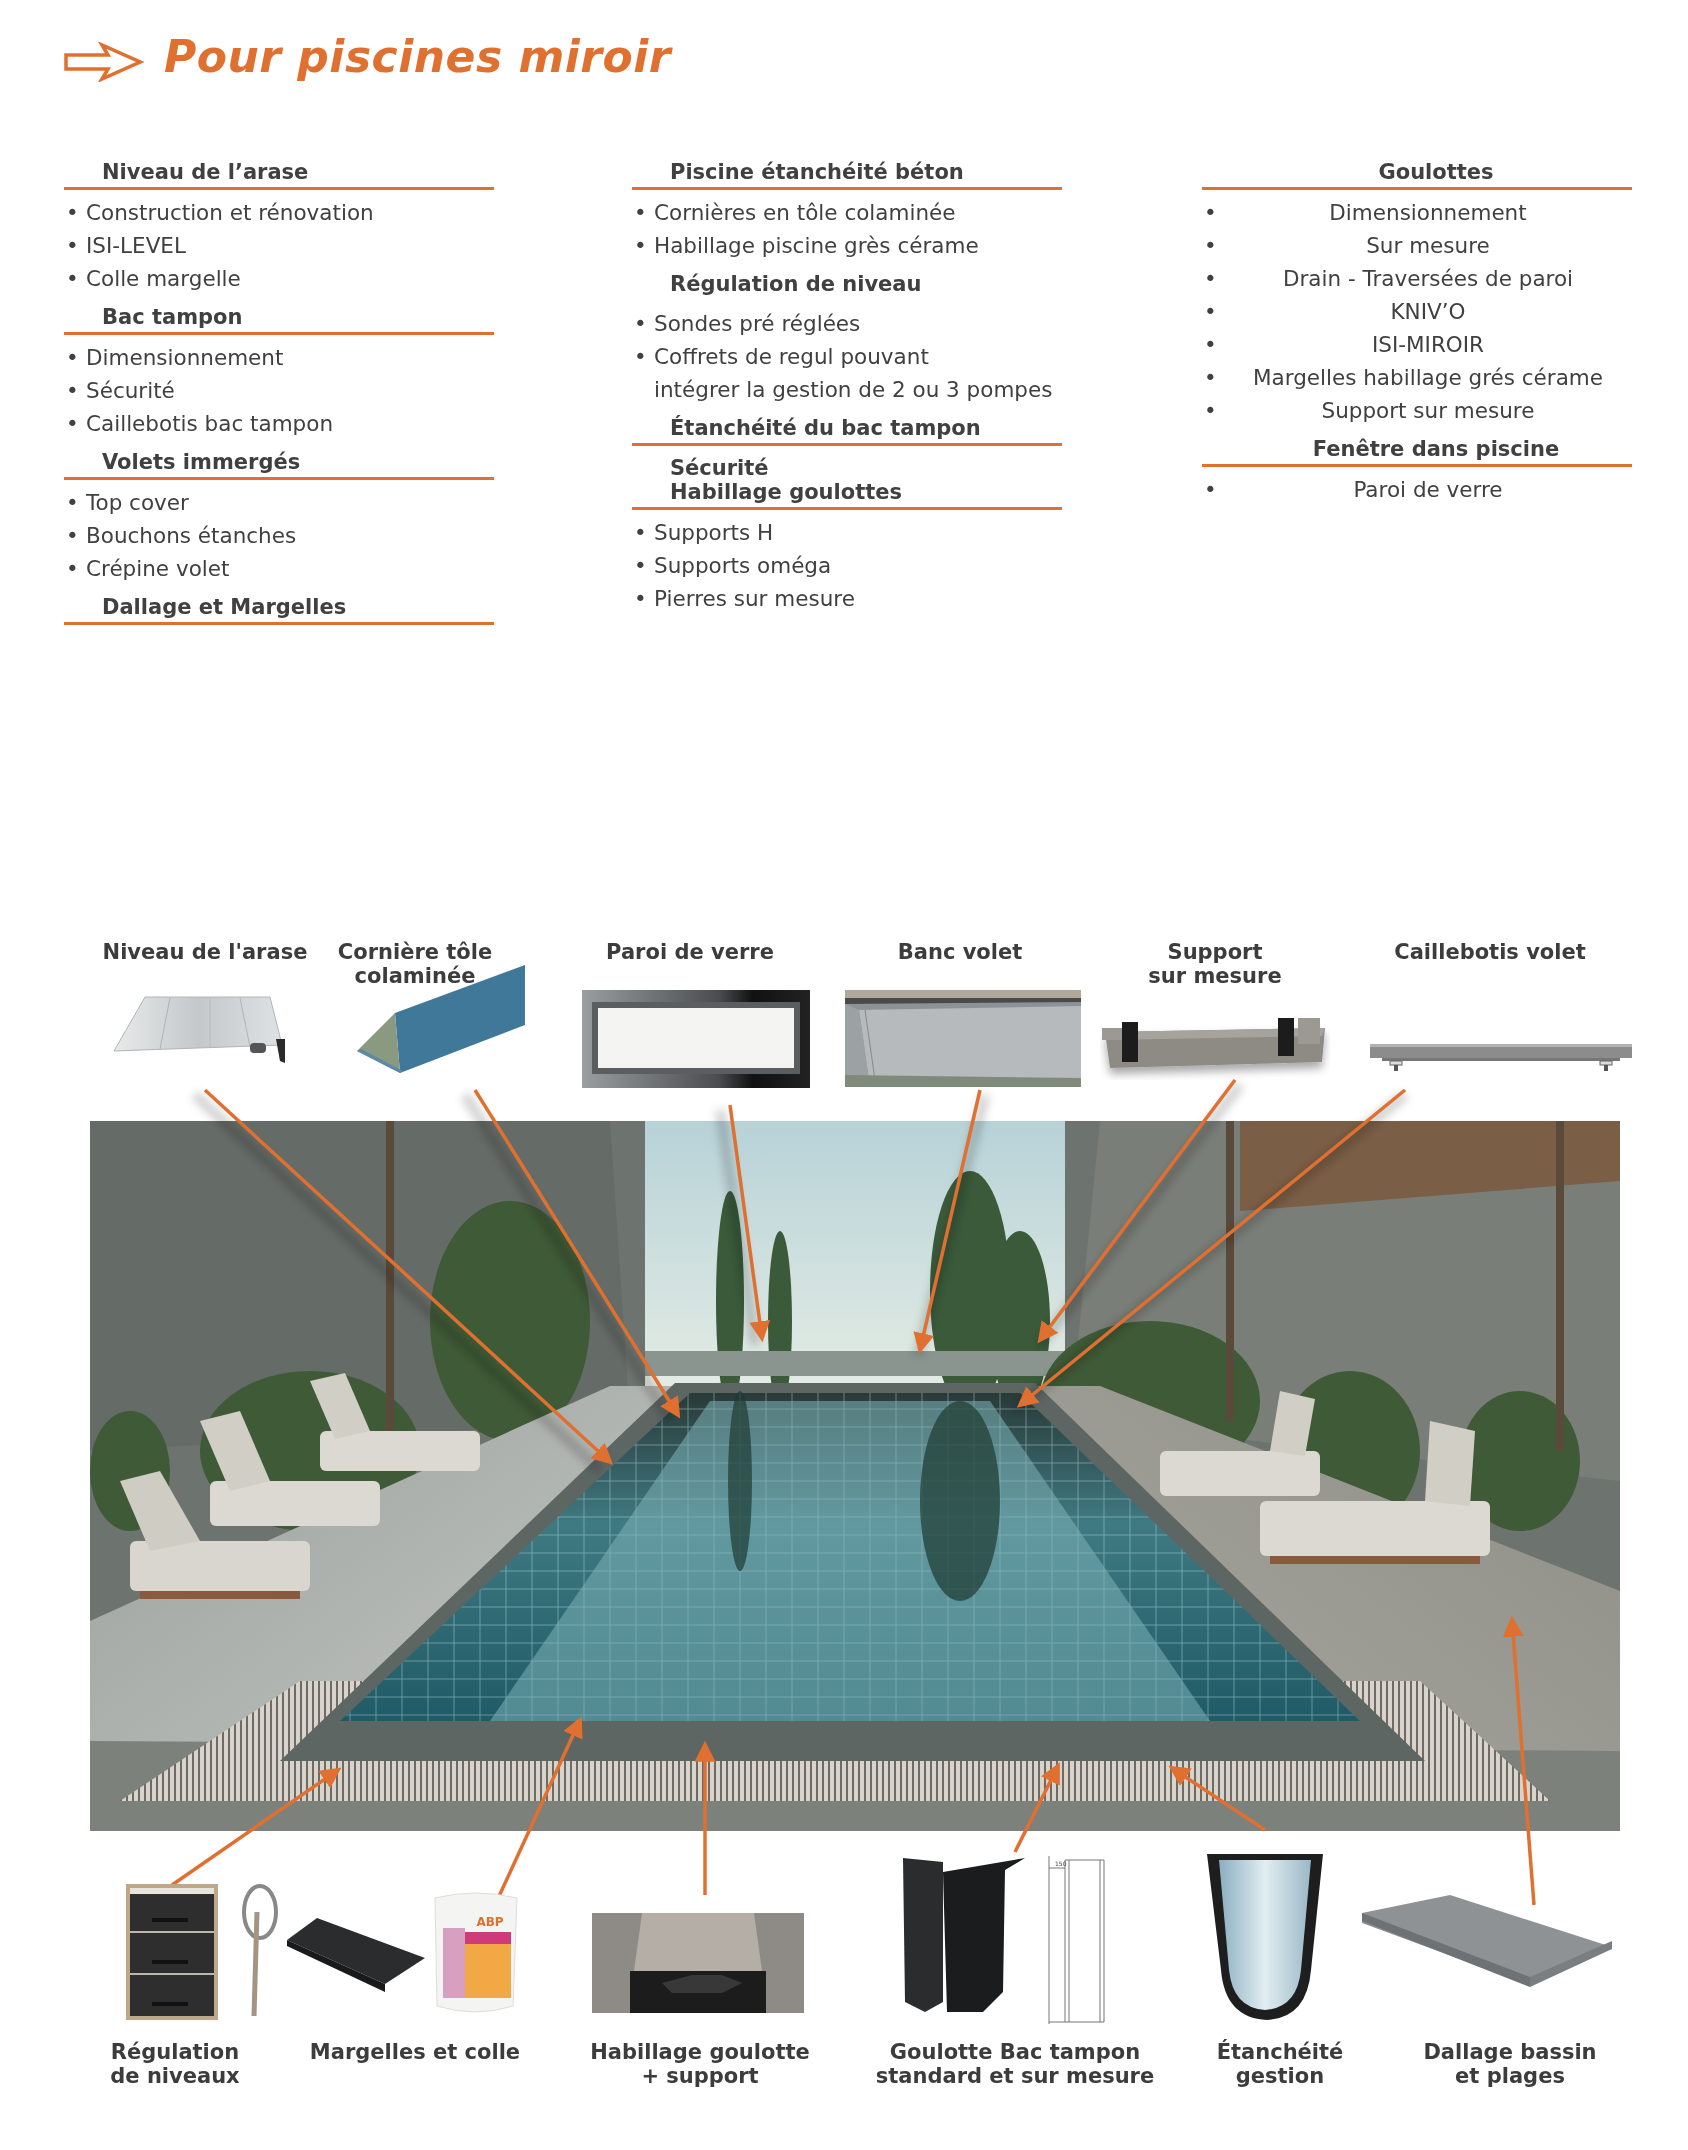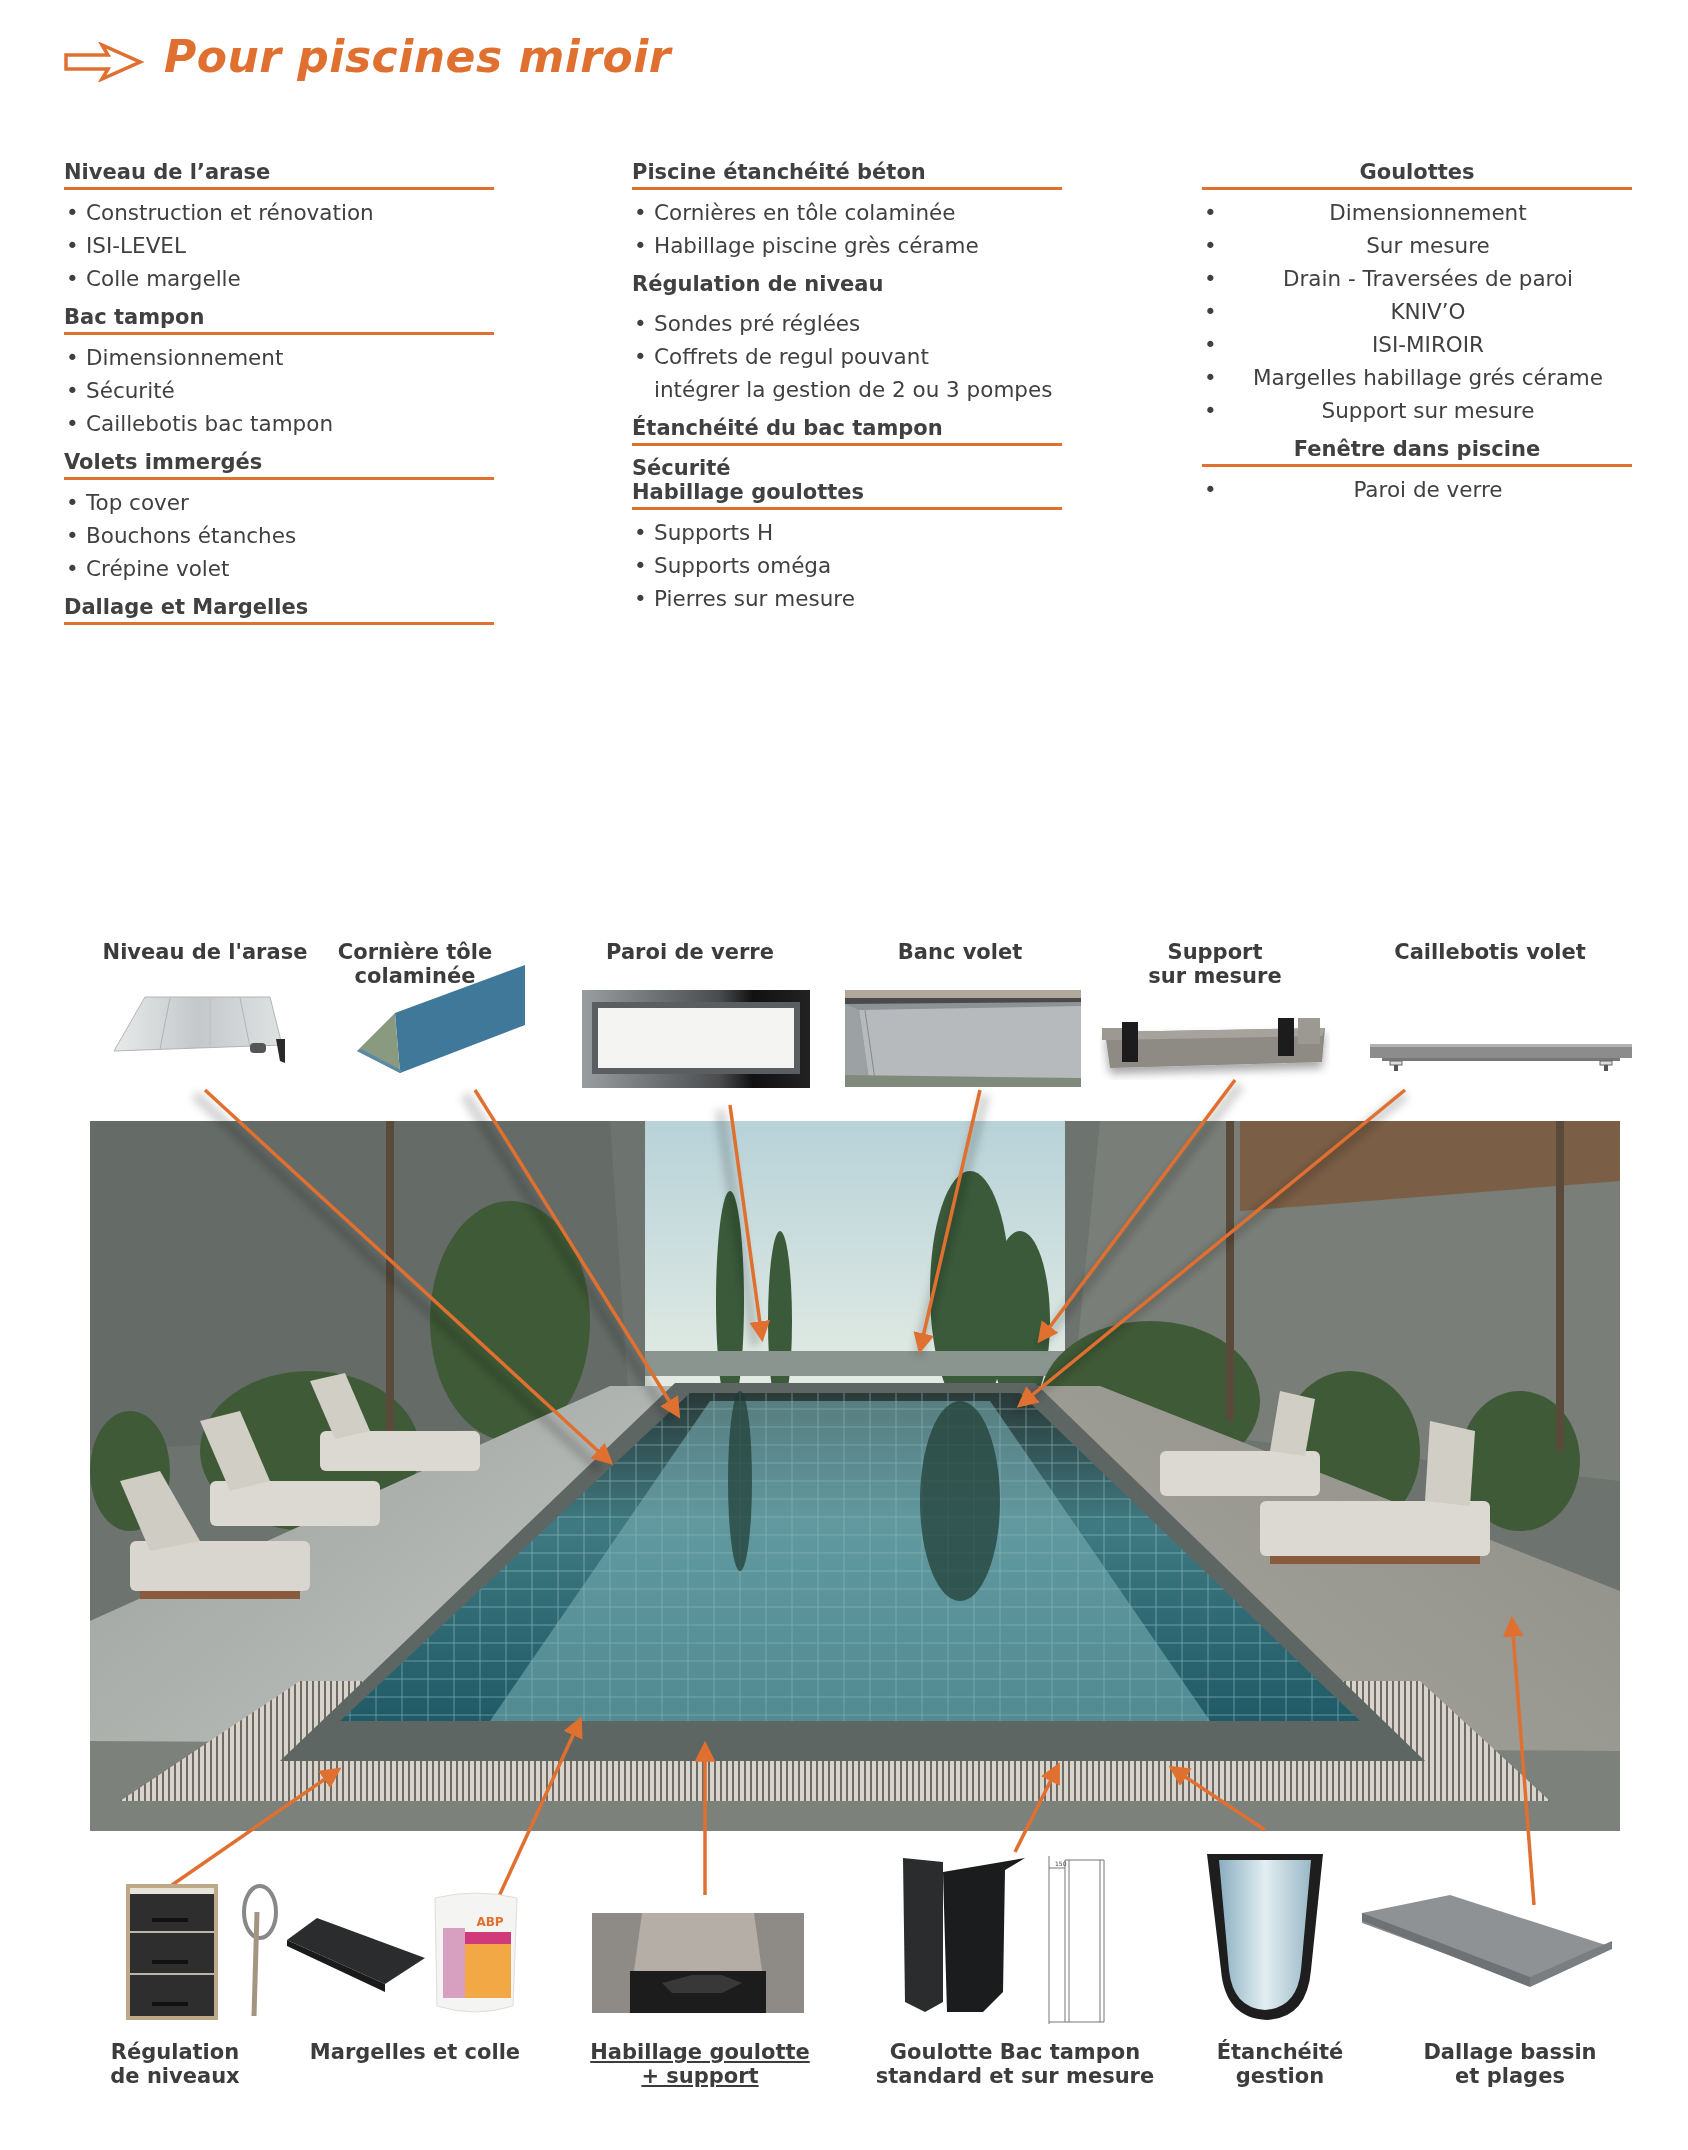--- a/index.html
+++ b/index.html
@@ -12,21 +12,21 @@
 
   .col { position: absolute; top: 160px; width: 430px; }
   .col1 { left: 64px; }
   .col2 { left: 632px; }
   .col3 { left: 1202px; text-align: center; }
 
   .section { margin-bottom: 10px; }
   .sec-head { font-weight: bold; font-size: 21px; color: #404040; line-height: 24px; padding-bottom: 3px; }
   .sec-head.ruled { border-bottom: 3px solid #e07030; margin-bottom: 6px; }
   .sec-head.plain { margin-bottom: 8px; }
-  .sec-head .l2 { display: block; }
+  .sec-head .l2 { display: block; margin-left: 38px; }
   .items { list-style: none; }
   .items li { font-size: 21.5px; line-height: 33px; color: #404040; padding-left: 22px; position: relative; }
   .items li::before { content: "•"; position: absolute; left: 2px; top: 0; }
   .items li .cont { display: block; line-height: 33px; }
 
   
   .plabel { position: absolute; font-weight: bold; font-size: 21px; line-height: 24px; text-align: center; color: #3c3c3c; }
   .plabel span { display: block; }
 
   .pimg { position: absolute; }
@@ -469,21 +469,21 @@
   <polygon points="168,82 250,46 250,54 168,92" fill="#7a7e80"></polygon>
 </svg>
 
 <div class="plabel" style="left:80px; top:2040px; width:190px;">
   <span>Régulation</span>
   <span>de niveaux</span>
 </div>
 <div class="plabel" style="left:295px; top:2040px; width:240px;">
   <span>Margelles et colle</span>
 </div>
-<div class="plabel" style="left:575px; top:2040px; width:250px;text-decoration:underline;">
+<div class="plabel" style="left:575px; top:2040px; width:250px;">
   <span>Habillage goulotte</span>
   <span>+ support</span>
 </div>
 <div class="plabel" style="left:865px; top:2040px; width:300px;">
   <span>Goulotte Bac tampon</span>
   <span>standard et sur mesure</span>
 </div>
 <div class="plabel" style="left:1195px; top:2040px; width:170px;">
   <span>Étanchéité</span>
   <span>gestion</span>

